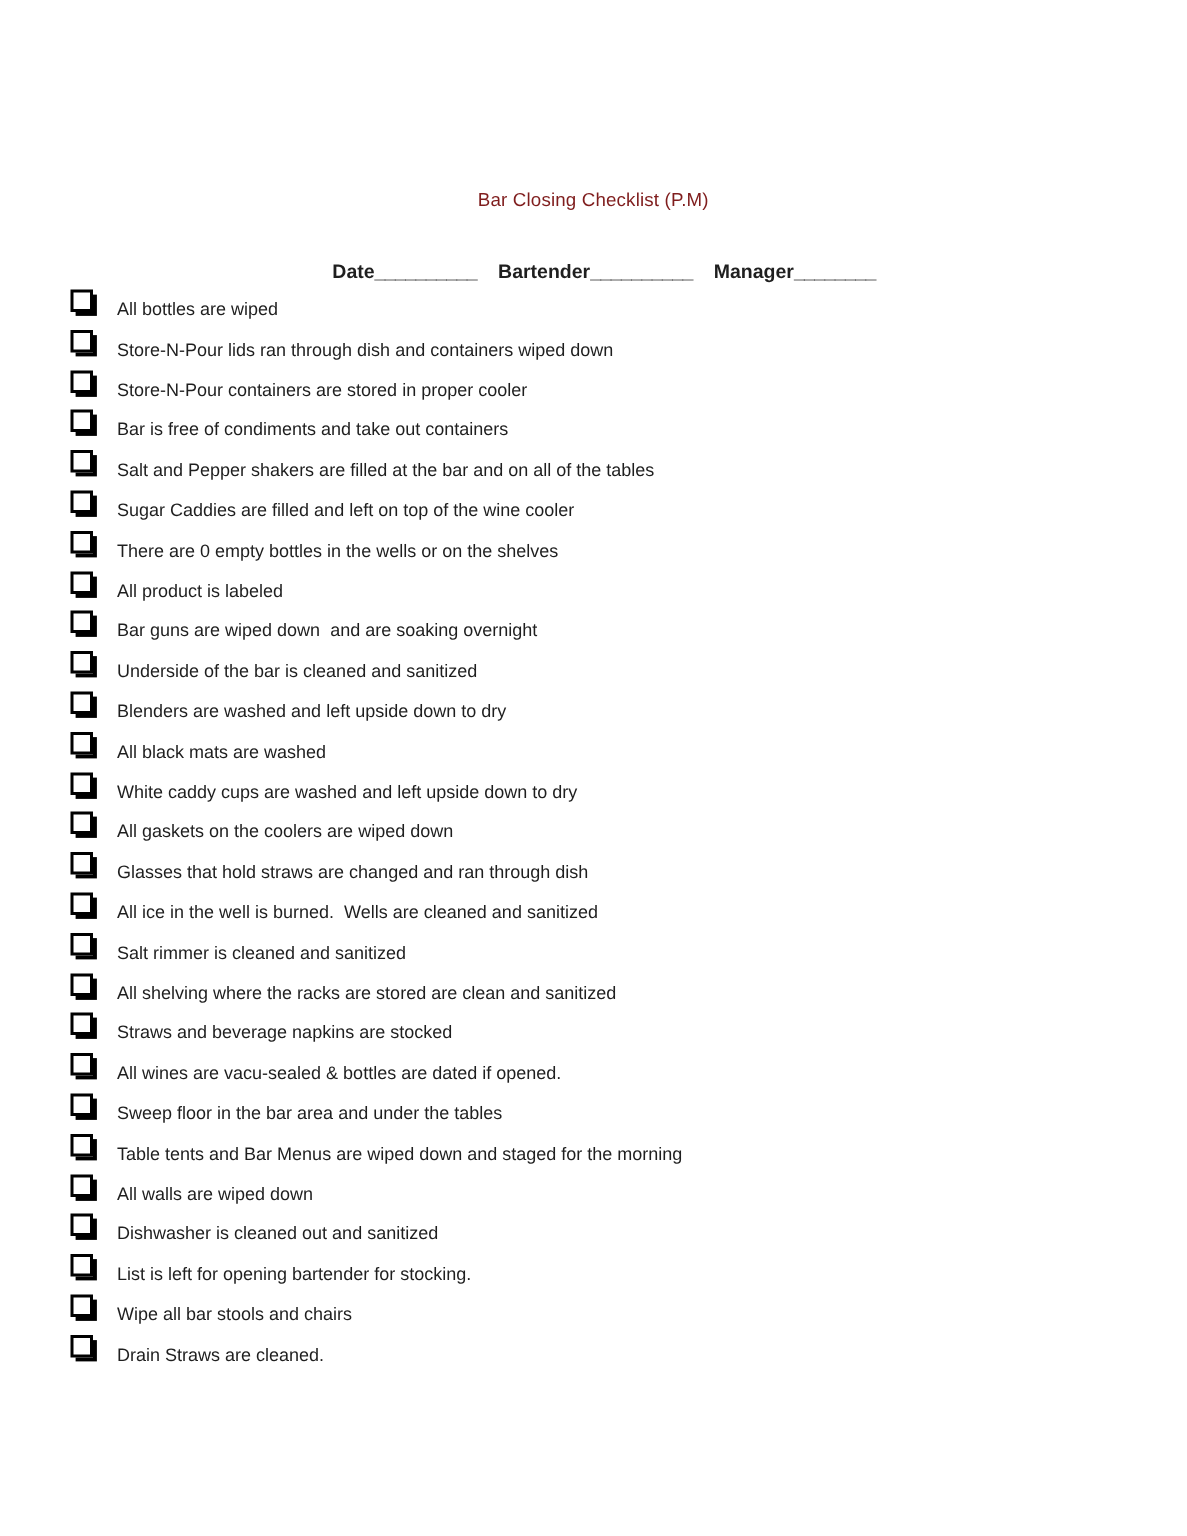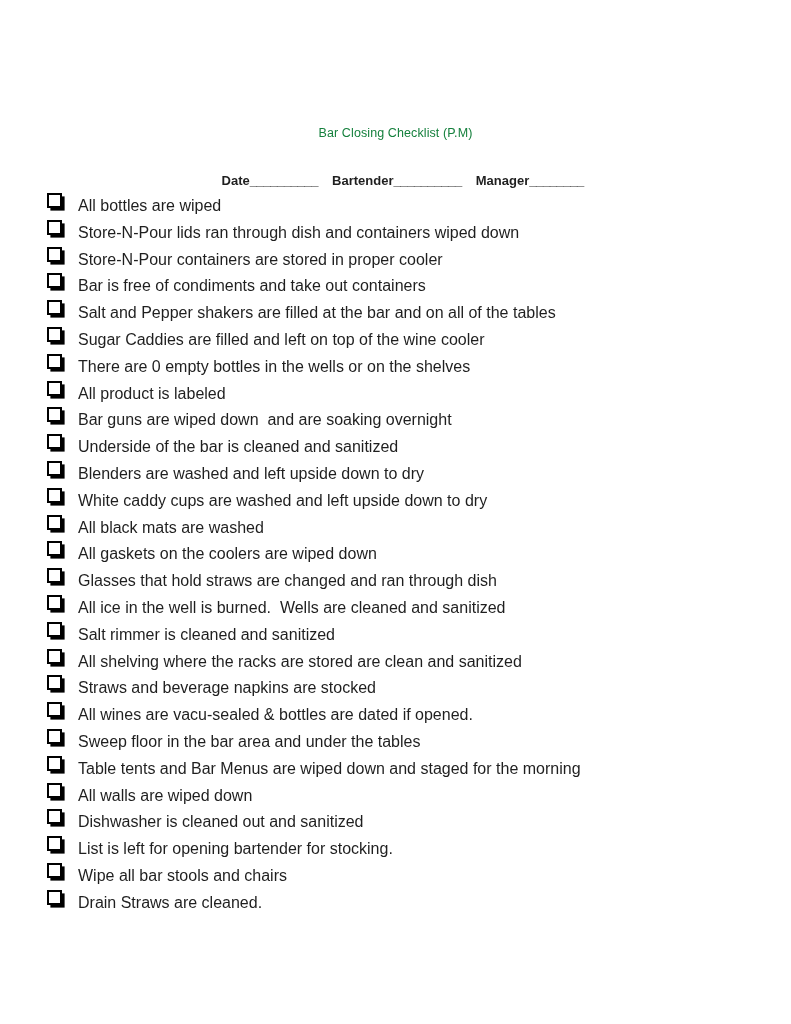--- a/index.html
+++ b/index.html
@@ -25,21 +25,21 @@
 
   
   .doc-title {
     position: absolute;
     top: 126px;
     left: 0;
     width: 791px;
     text-align: center;
     font-size: 12.5px;
     letter-spacing: 0.1px;
-    color: #15803d;
+    color: #7f1d1d;
   }
 
   .header-fields {
     position: absolute;
     top: 158px;
     left: 0;
     width: 791px;
     text-align: center;
     font-size: 13px;
     color: #1f1f1f;
@@ -82,21 +82,21 @@
     box-sizing: border-box;
     background: #ffffff;
     border: 2.2px solid #000000;
     box-shadow: 3px 3px 0 -0.4px #000000;
   }
 
   .item-label {
     flex: 1 1 auto;
     margin-left: 16px;
     margin-top: 7px;
-    font-size: 16px;
+    font-size: 12px;
     line-height: 14px;
     color: #1f1f1f;
     white-space: pre;
   }
 </style>
 </head>
 <body>
 
 <div class="page">
 
@@ -146,28 +146,28 @@
       <div class="check-row">
         <span class="checkbox"></span>
         <span class="item-label">Underside of the bar is cleaned and sanitized</span>
       </div>
       <div class="check-row">
         <span class="checkbox"></span>
         <span class="item-label">Blenders are washed and left upside down to dry</span>
       </div>
       <div class="check-row">
         <span class="checkbox"></span>
+        <span class="item-label">All black mats are washed</span>
+      </div>
+      <div class="check-row">
+        <span class="checkbox"></span>
         <span class="item-label">White caddy cups are washed and left upside down to dry</span>
       </div>
       <div class="check-row">
         <span class="checkbox"></span>
-        <span class="item-label">All black mats are washed</span>
-      </div>
-      <div class="check-row">
-        <span class="checkbox"></span>
         <span class="item-label">All gaskets on the coolers are wiped down</span>
       </div>
       <div class="check-row">
         <span class="checkbox"></span>
         <span class="item-label">Glasses that hold straws are changed and ran through dish</span>
       </div>
       <div class="check-row">
         <span class="checkbox"></span>
         <span class="item-label">All ice in the well is burned.  Wells are cleaned and sanitized</span>
       </div>

